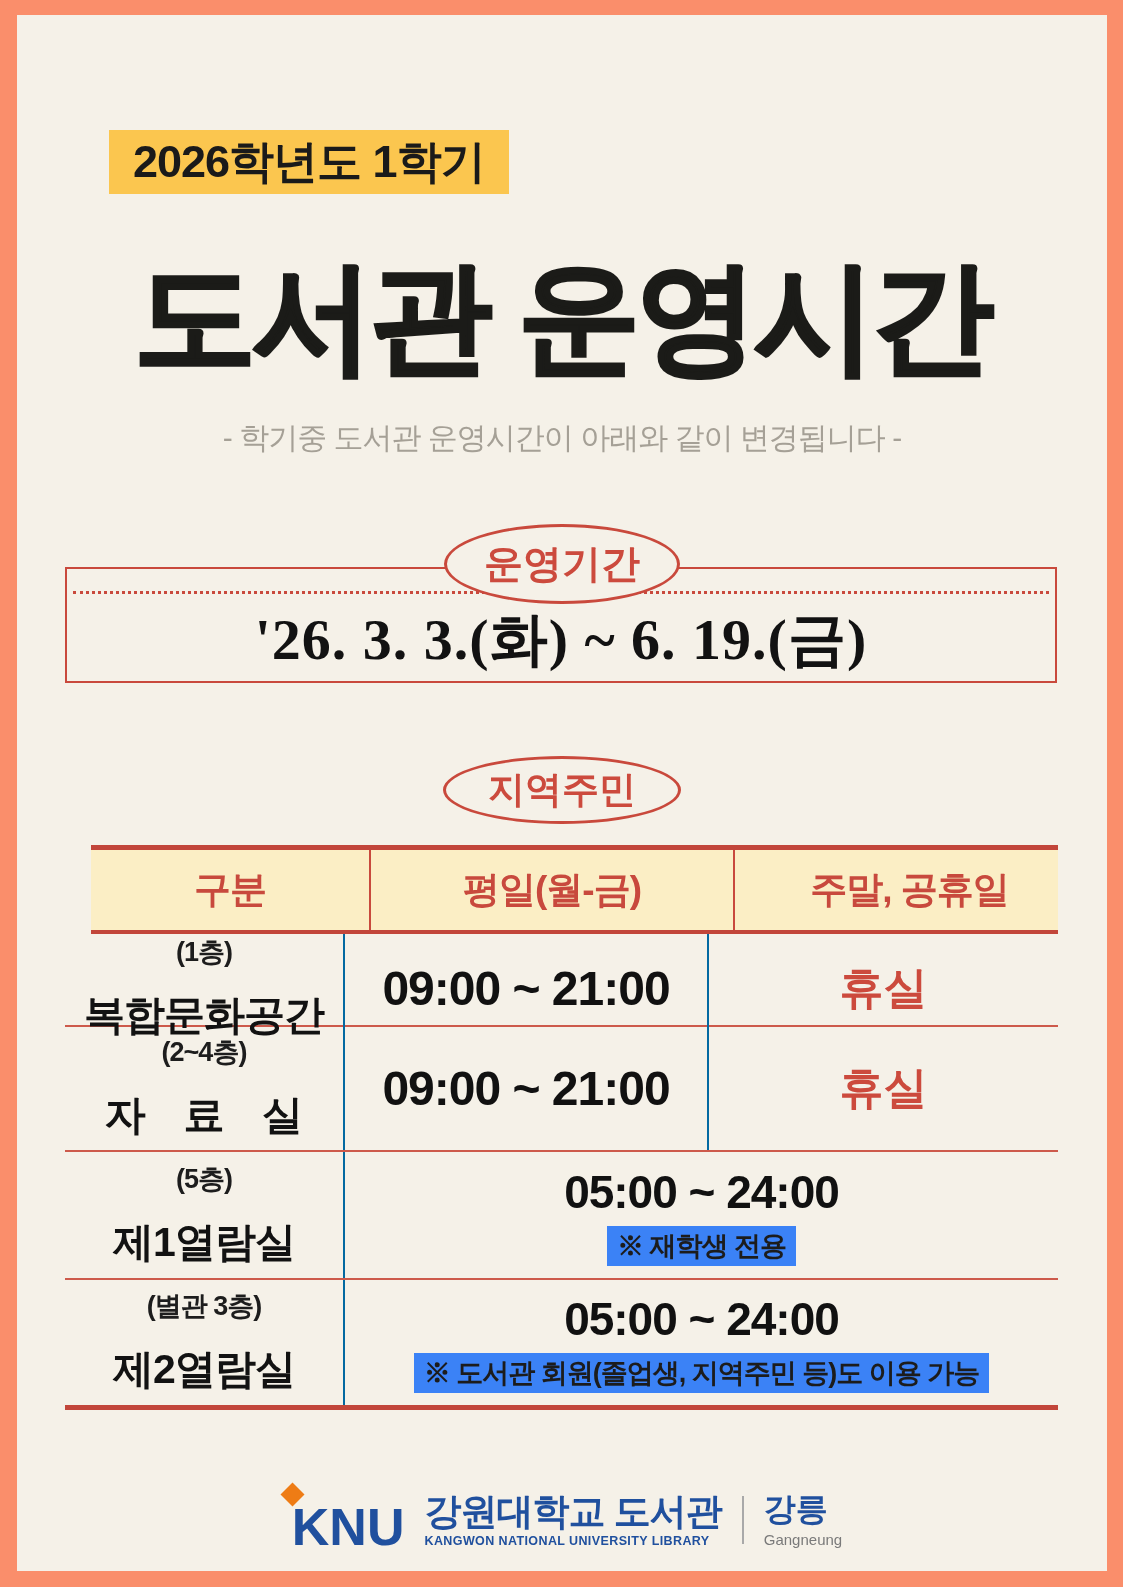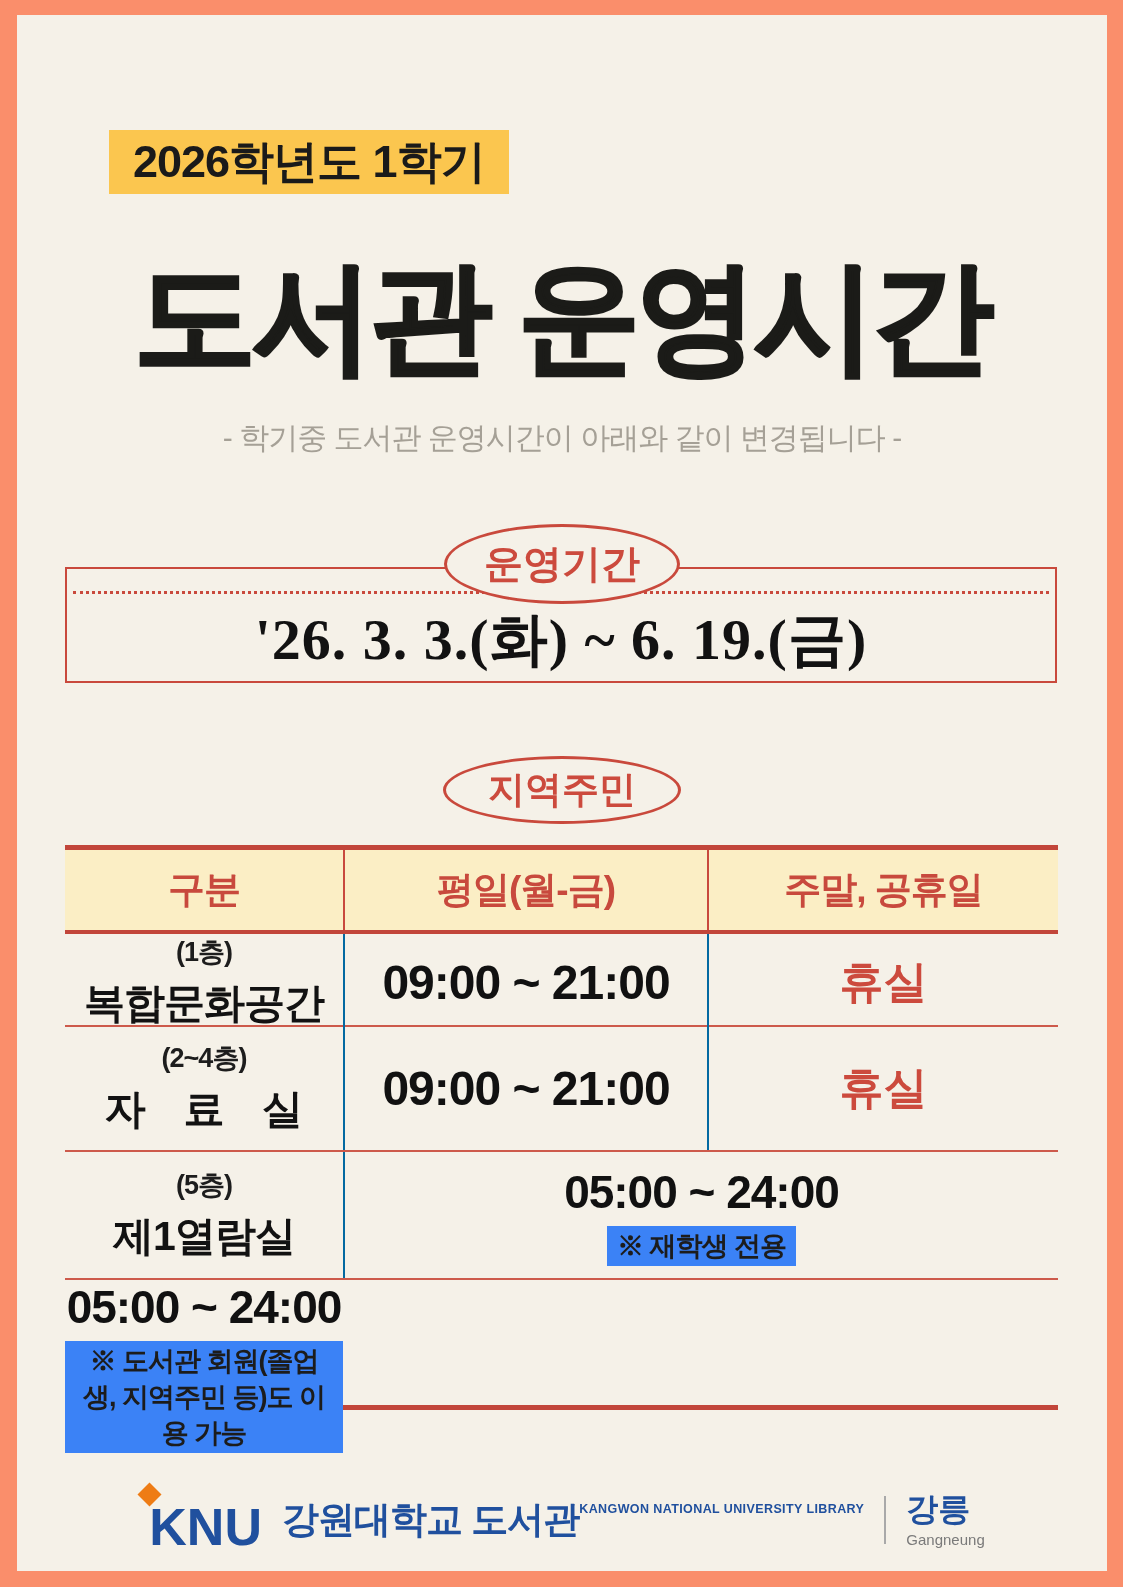--- a/index.html
+++ b/index.html
@@ -78,20 +78,21 @@
   .htable {
     position: absolute; left: 48px; top: 830px;
     width: 993px;
   }
   .thead {
     display: grid; grid-template-columns: 278px 364px 351px;
     background: #FBEEC5;
     border-top: 5px solid #C2463A;
     border-bottom: 4px solid #C2463A;
     height: 89px;
+    margin-left: 26px;
   }
   .thead .hcell {
     display: flex; align-items: center; justify-content: center;
     color: #C8493D; font-size: 37px; font-weight: 700;
     letter-spacing: -1px;
   }
   .trow {
     display: grid; grid-template-columns: 278px 364px 351px;
     border-bottom: 2px solid #CD5A4B;
   }
@@ -99,21 +100,21 @@
   .trow.last { border-bottom: 5px solid #C2463A; }
   .r1 { height: 93px; } .r2 { height: 125px; }
   .r3 { height: 128px; } .r4 { height: 130px; }
   .cell {
     display: flex; align-items: center; justify-content: center;
     flex-direction: column;
   }
   .cell + .cell { border-left: 2px solid #0369a1; }
   .thead .hcell + .hcell { border-left: 2px solid #C8493D; }
   .floor { font-size: 27px; font-weight: 600; color: #1D1D1D; letter-spacing: -1px; }
-  .rname { font-size: 41px; font-weight: 800; color: #121212; letter-spacing: -1px; margin-top: 6px; }
+  .rname { font-size: 41px; font-weight: 800; color: #121212; letter-spacing: -1px; margin-top: 18px; }
   .trow.row2 .rname { letter-spacing: 0.32em; margin-right: -0.32em; }
   .time { font-size: 48px; font-weight: 700; color: #111111; letter-spacing: -1px; }
   .status { font-size: 44px; font-weight: 800; color: #CC4A3D; }
   .time-big { font-size: 46px; font-weight: 700; color: #111111; letter-spacing: -1px; }
   .note {
     margin-top: 7px;
     background: #3b82f6;
     padding: 2px 10px;
     font-size: 27px; font-weight: 600; color: #1C1C1C;
     letter-spacing: -1px;
@@ -129,21 +130,21 @@
   .knu-diamond {
     position: absolute; left: 2px; top: -1px;
     width: 17px; height: 17px;
     background: #EE7C15;
     transform: rotate(45deg);
   }
   .knu-text {
     font-size: 52px; font-weight: 900; color: #20509E;
     letter-spacing: 0px; line-height: 1;
   }
-  .libname { display: flex; flex-direction: row; align-items: flex-start; }
+  .libname { display: flex; flex-direction: column; align-items: flex-start; }
   .libname-ko { font-size: 37px; font-weight: 800; color: #20509E; letter-spacing: -1px; line-height: 1.1; }
   .libname-en { font-size: 12.5px; font-weight: 700; color: #20509E; letter-spacing: 0.4px; margin-top: 2px; }
   .vdivider { width: 2px; height: 48px; background: #A9A9A9; }
   .branch { display: flex; flex-direction: column; align-items: flex-start; }
   .branch-ko { font-size: 32px; font-weight: 800; color: #20509E; line-height: 1.1; }
   .branch-en { font-size: 15px; font-weight: 500; color: #7A7A7A; margin-top: 3px; }
 </style>
 </head>
 <body>
 
@@ -202,20 +203,24 @@
           <span class="rname">제1열람실</span>
         </div>
         <div class="cell">
           <span class="time-big">05:00 ~ 24:00</span>
           <span class="note">※ 재학생 전용</span>
         </div>
       </div>
 
       <div class="trow r4 merged-row last">
         <div class="cell">
+          <span class="floor">(별관 3층)</span>
+          <span class="rname">제2열람실</span>
+        </div>
+        <div class="cell">
           <span class="time-big">05:00 ~ 24:00</span>
           <span class="note">※ 도서관 회원(졸업생, 지역주민 등)도 이용 가능</span>
         </div>
       </div>
     </div>
 
     <div class="footer">
       <div class="knu-mark">
         <span class="knu-diamond"></span>
         <span class="knu-text">KNU</span>

